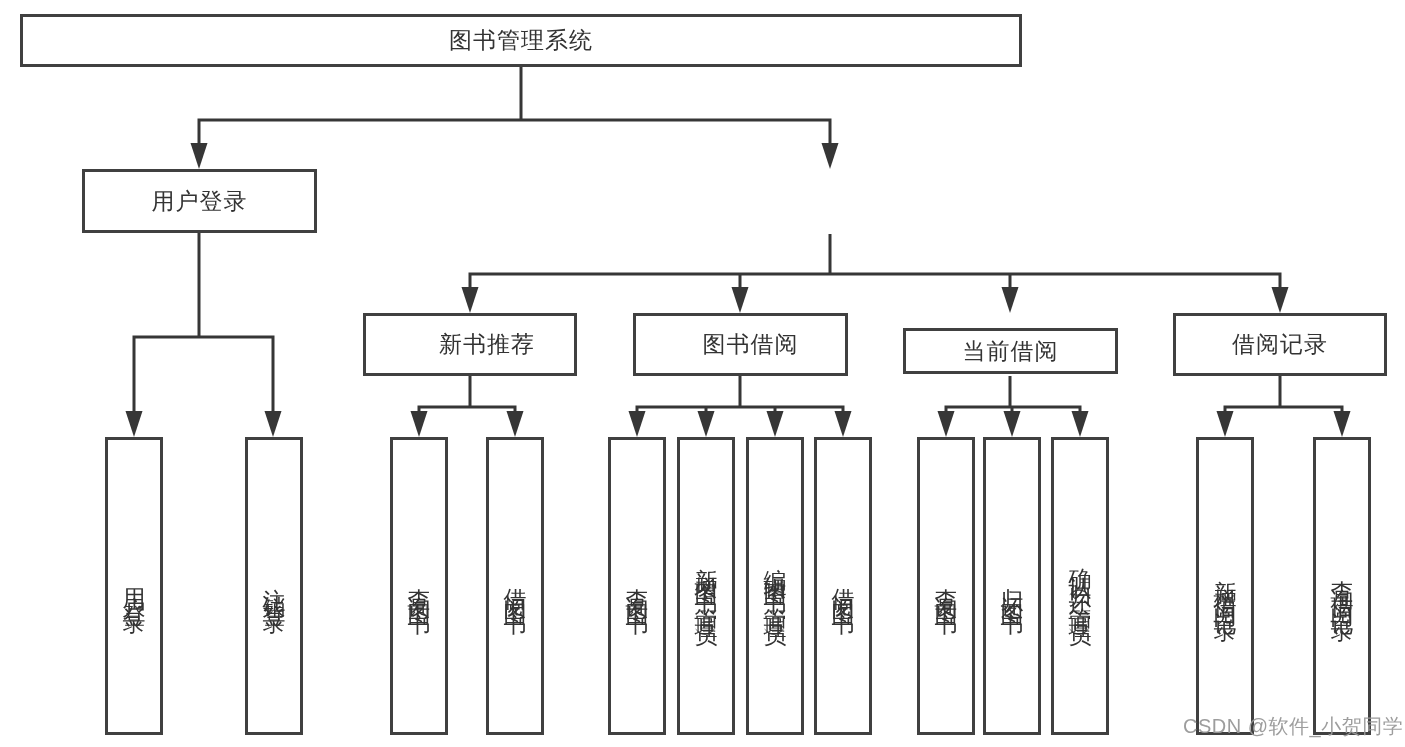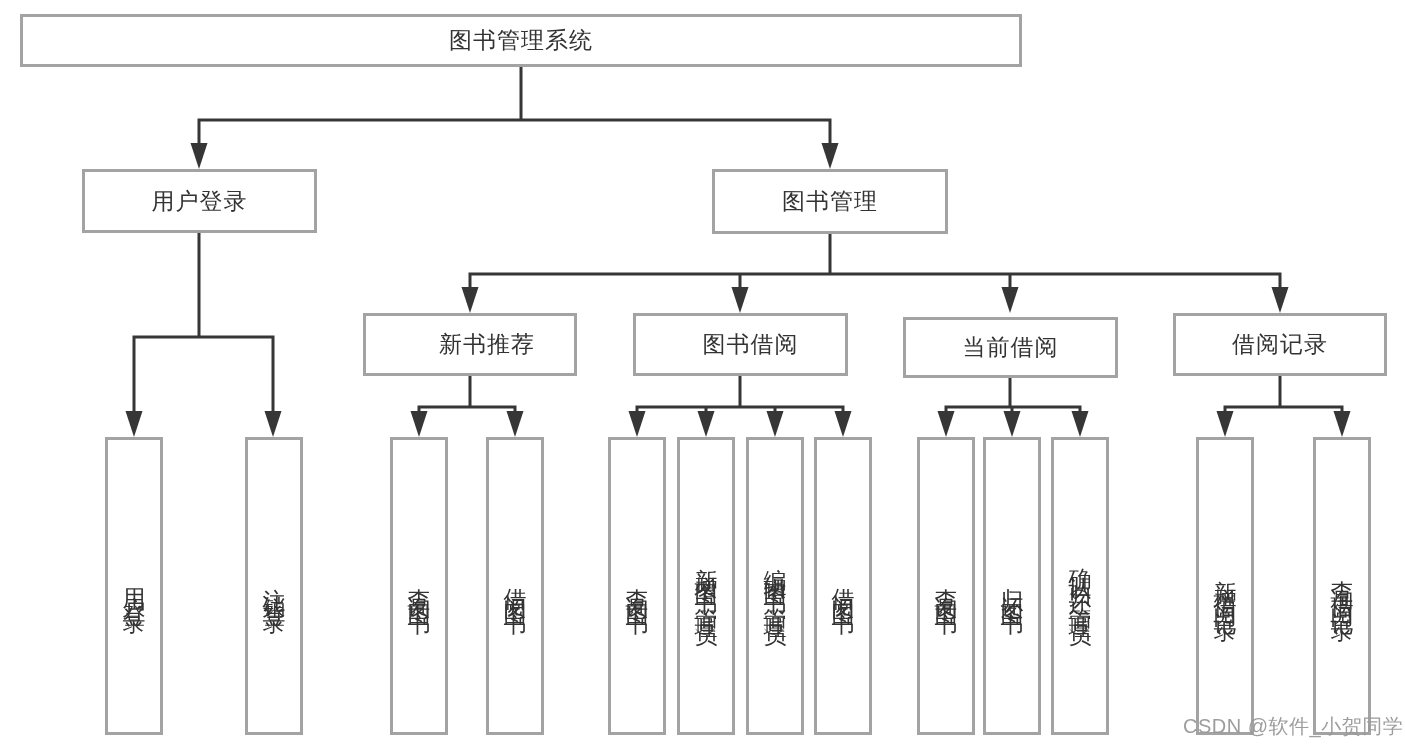--- a/index.html
+++ b/index.html
@@ -17,21 +17,21 @@
   }
   .connectors {
     position: absolute;
     left: 0;
     top: 0;
     z-index: 1;
   }
   .node {
     position: absolute;
     box-sizing: border-box;
-    border: 3px solid #a3a3a3;
+    border: 3px solid #404040;
     background: #ffffff;
     display: flex;
     align-items: center;
     justify-content: center;
     z-index: 2;
   }
   .node .lbl {
     color: #333333;
     font-size: 23px;
     letter-spacing: 1px;
@@ -126,31 +126,28 @@
     </g>
   </svg>
 
   <div class="node" style="left:20px; top:14px; width:1002px; height:53px;">
     <span class="lbl">图书管理系统</span>
   </div>
 
   <div class="node" style="left:82px; top:169px; width:235px; height:64px;">
     <span class="lbl">用户登录</span>
   </div>
-  <div class="node" style="left:712px; top:169px; width:236px; height:65px;">
-    <span class="lbl">图书管理</span>
-  </div>
 
   <div class="node" style="left:363px; top:313px; width:214px; height:63px;padding-left:34px;">
     <span class="lbl">新书推荐</span>
   </div>
   <div class="node" style="left:633px; top:313px; width:215px; height:63px;padding-left:20px;">
     <span class="lbl">图书借阅</span>
   </div>
-  <div class="node" style="left:903px; top:317px; width:215px; height:61px;text-align:right;">
+  <div class="node" style="left:903px; top:328px; width:215px; height:46px;text-align:right;">
     <span class="lbl">当前借阅</span>
   </div>
   <div class="node" style="left:1173px; top:313px; width:214px; height:63px;">
     <span class="lbl">借阅记录</span>
   </div>
 
   <div class="node vnode" style="left:105px; top:437px; width:58px; height:298px;">
     <span class="lbl">用户登录</span>
   </div>
   <div class="node vnode" style="left:245px; top:437px; width:58px; height:298px;">

